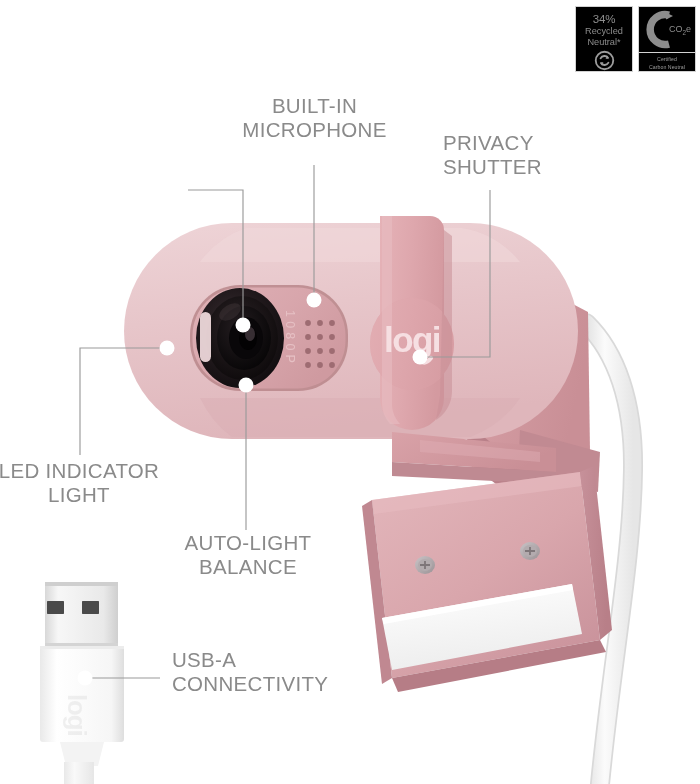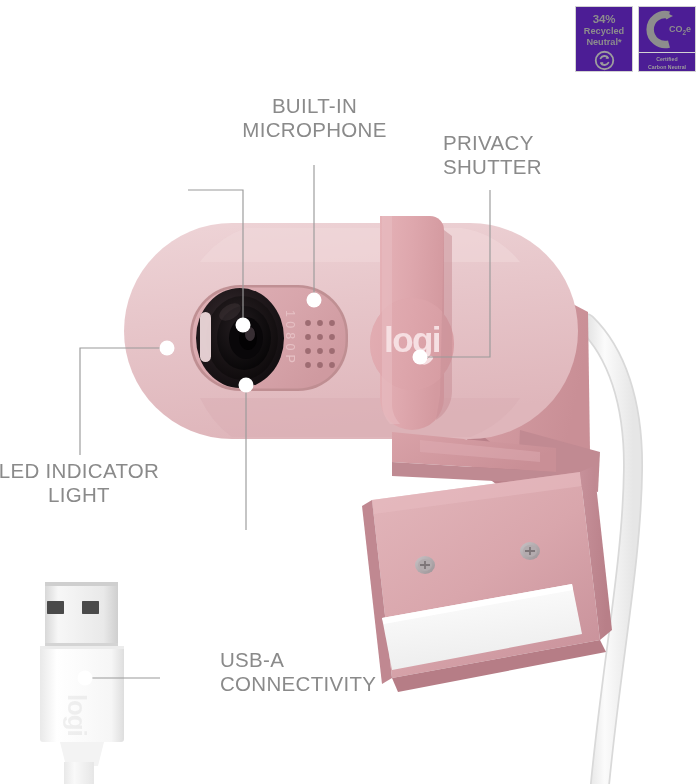--- a/index.html
+++ b/index.html
@@ -51,23 +51,22 @@
   
   .badges {
     position: absolute;
     top: 6px;
     left: 575px;
     display: flex;
     gap: 5px;
   }
   .badge {
     border: 1px solid #d2d2d2;
-    background: #4c1d95;
+    background: #000000;
     box-sizing: border-box;
-    font-weight: bold;
   }
   .badge-recycled {
     width: 58px;
     height: 66px;
     padding-top: 6px;
     display: flex;
     flex-direction: column;
     align-items: center;
   }
   .badge-recycled .pct {
@@ -379,22 +378,24 @@
 
   <div class="callout left-al" style="left:443px; top:131px;">PRIVACY
 SHUTTER</div>
 
   <div class="callout center-al" style="left:232px; top:94px; width:165px;">BUILT-IN
 MICROPHONE</div>
 
   <div class="callout center-al" style="left:-12px; top:459px; width:182px;">LED INDICATOR
 LIGHT</div>
 
-
-  <div class="callout left-al" style="left:172px; top:648px;margin-left:48px;">USB-A
+  <div class="callout center-al" style="left:178px; top:531px; width:140px;">AUTO-LIGHT
+BALANCE</div>
+
+  <div class="callout left-al" style="left:172px; top:648px;">USB-A
 CONNECTIVITY</div>
 
   <div class="badges">
 
     <div class="badge badge-recycled">
       <div class="pct">34%</div>
       <div class="ln">Recycled</div>
       <div class="ln">Neutral*</div>
       <svg class="recycle-ico" width="21" height="21" viewBox="0 0 24 24">
         <circle cx="12" cy="12" r="10" fill="none" stroke="#9d9d9d" stroke-width="2.1"></circle>

